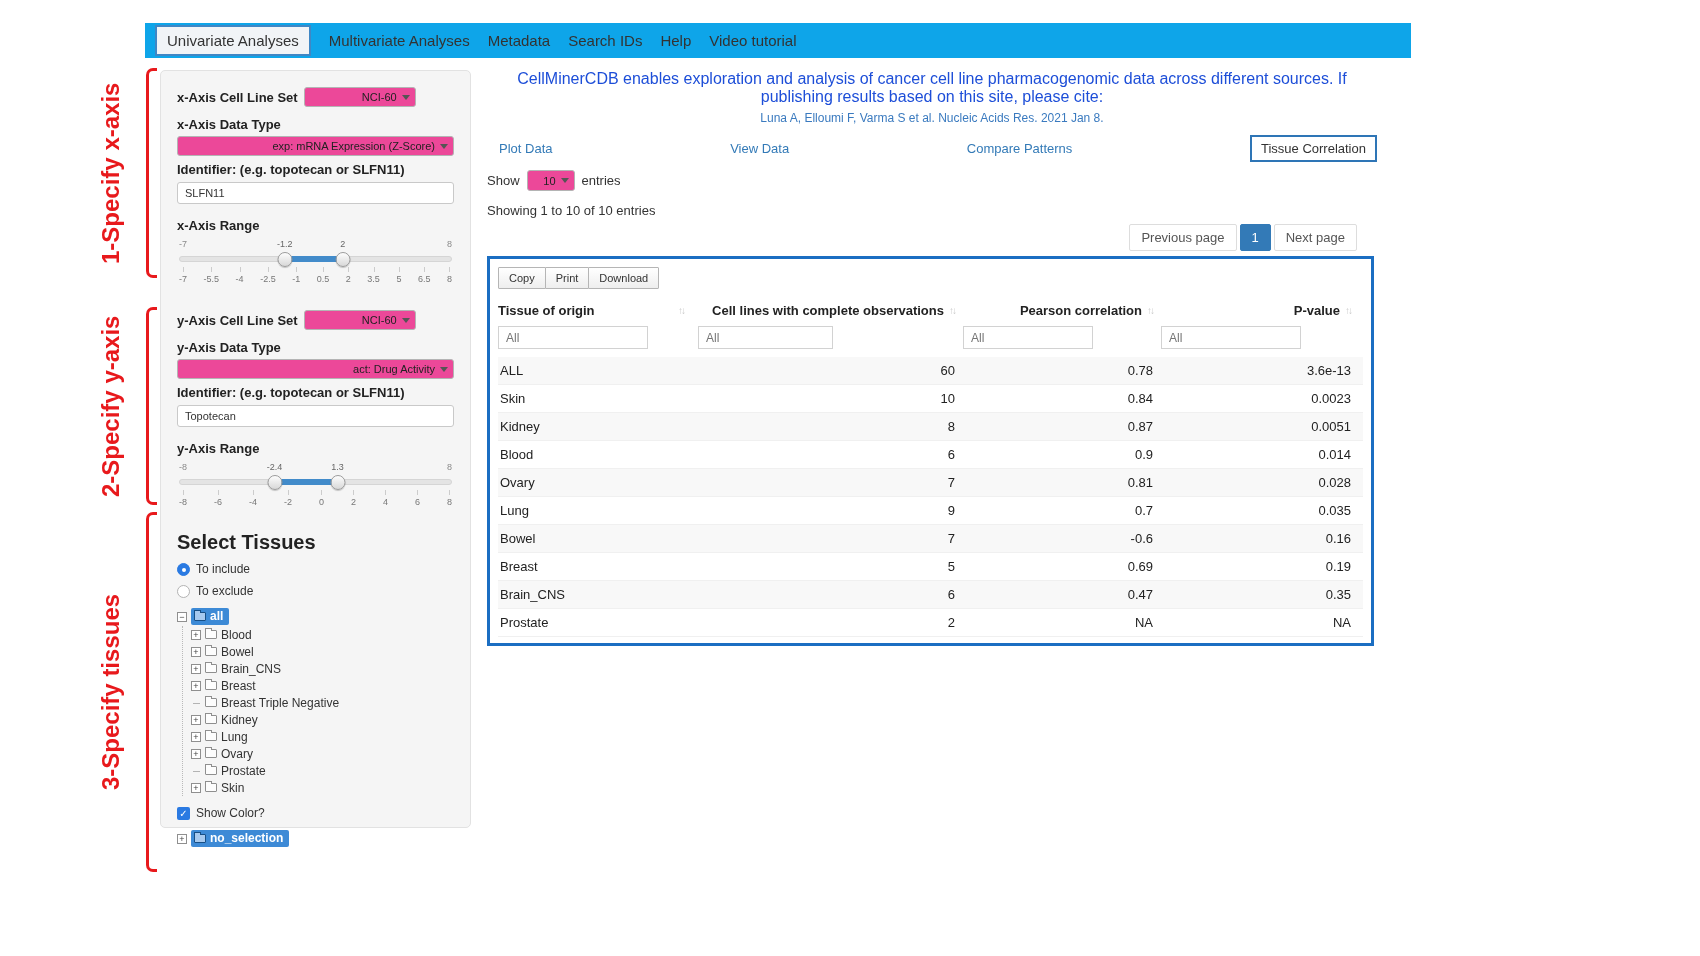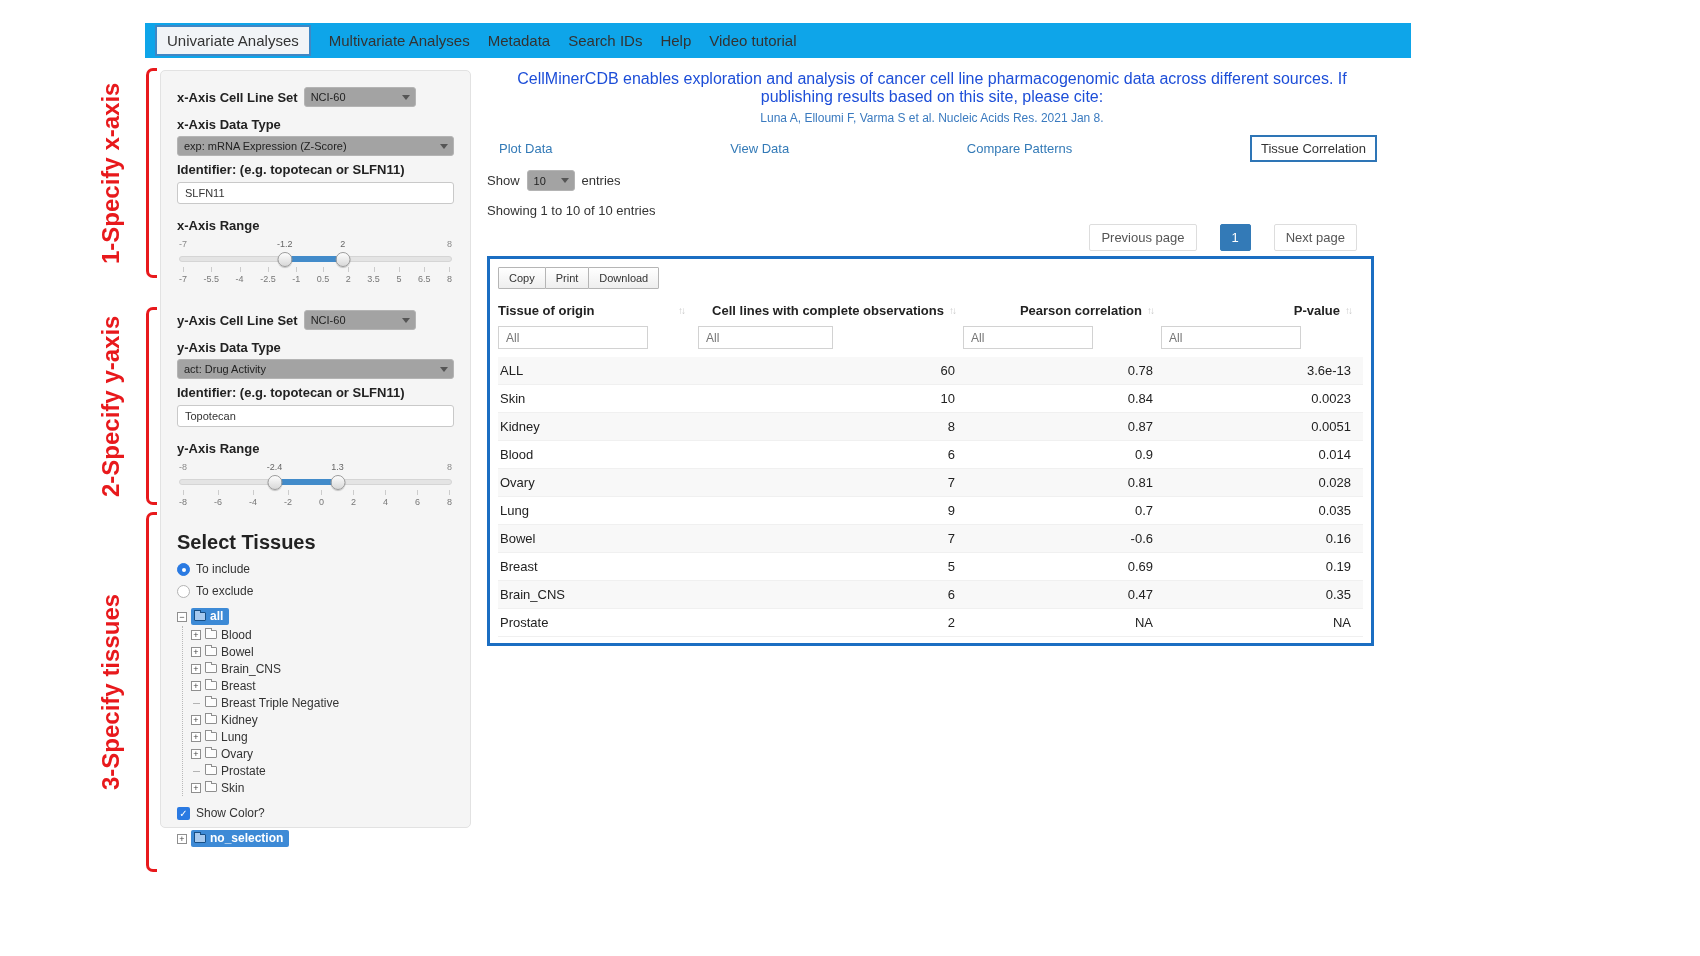--- a/index.html
+++ b/index.html
@@ -24,23 +24,23 @@
             background:#0ea5e9; display:flex; align-items:center; gap:18px; padding-left:10px; }
   .nav-item { font-size:15px; color:#333; cursor:pointer; white-space:nowrap; }
   .nav-item.active { border:2px solid #3f87c5; padding:5px 10px; background:#f1f4f7; }
 
   
   .sidebar { position:absolute; left:160px; top:70px; width:311px; height:758px;
              background:#f5f5f5; border:1px solid #e2e2e2; border-radius:5px;
              padding:16px 16px; font-size:12px; color:#333; }
   .row-inline { display:flex; align-items:center; gap:6px; }
   .blabel { font-weight:bold; font-size:13px; color:#222; }
-  .fselect { position:relative; background:#a3a3a3; border:1px solid #b4b4b4; border-radius:3px;
+  .fselect { position:relative; background:#ec4899; border:1px solid #b4b4b4; border-radius:3px;
              height:20px; display:flex; align-items:center; padding:0 18px 0 6px;
-             font-size:11px; color:#222; cursor:pointer; }
+             font-size:11px; color:#222; cursor:pointer;justify-content:flex-end; }
   .fselect .fs-text { white-space:nowrap; overflow:hidden; }
   .caret { position:absolute; right:5px; top:7px; width:0; height:0;
            border-left:4px solid transparent; border-right:4px solid transparent;
            border-top:5px solid #555; }
   .fselect.inline { width:112px; }
   .fselect.wide { width:100%; margin-top:4px; }
   .mt10 { margin-top:10px; } .mt6 { margin-top:6px; } .mt14 { margin-top:14px; }
   .tinput { width:100%; height:22px; background:#fff; border:1px solid #c9c9c9; border-radius:3px;
             font-size:11px; color:#333; padding:0 7px; margin-top:5px;
             font-family:"Liberation Sans","DejaVu Sans",sans-serif; }
@@ -96,21 +96,21 @@
   .citation { text-align:center; font-size:16px; color:#1d4ed8; }
   .citation-link { text-align:center; font-size:12px; color:#3a7abf; margin-top:5px; cursor:pointer; }
   .tabs { display:flex; align-items:center; gap:30px; margin-top:10px; padding-left:12px; font-size:13px;justify-content:space-between; }
   .tab { color:#337ab7; cursor:pointer; }
   .tab.active { color:#333; border:2px solid #2e75b6; padding:4px 9px; background:#fff; }
   .show-row { display:flex; align-items:center; gap:7px; margin-top:8px; font-size:13px; color:#333; }
   .fselect.small { width:48px; height:21px; }
   .showing { margin-top:12px; font-size:13px; color:#333; }
   .pagination { display:flex; justify-content:flex-end; gap:3px; margin-top:6px; padding-right:20px; }
   .page-btn { border:1px solid #ddd; background:#fff; color:#555; font-size:13px;
-              padding:5px 11px; border-radius:2px; cursor:pointer;margin-left:20px; }
+              padding:5px 11px; border-radius:2px; cursor:pointer; }
   .page-btn.current { background:#337ab7; border-color:#337ab7; color:#fff; }
 
   .table-wrap { margin-top:5px; width:887px; border:3px solid #1b6ec2; background:#fff; padding:8px 8px 6px; }
   .dt-buttons { display:flex; margin-bottom:7px; }
   .dt-btn { border:1px solid #b5b5b5; background:linear-gradient(#ffffff,#eeeeee); color:#333;
             font-size:11px; padding:4px 10px; margin-right:-1px; cursor:pointer; border-radius:1px; }
   .thead { display:flex; align-items:center; padding:7px 0 8px; }
   .th { font-weight:bold; font-size:13px; color:#222; display:flex; align-items:center; gap:5px; cursor:pointer; }
   .col1 { width:200px; } .col2 { width:265px; } .col3 { width:198px; } .col4 { width:198px; }
   .th.col1 { justify-content:space-between; padding-right:14px; }

